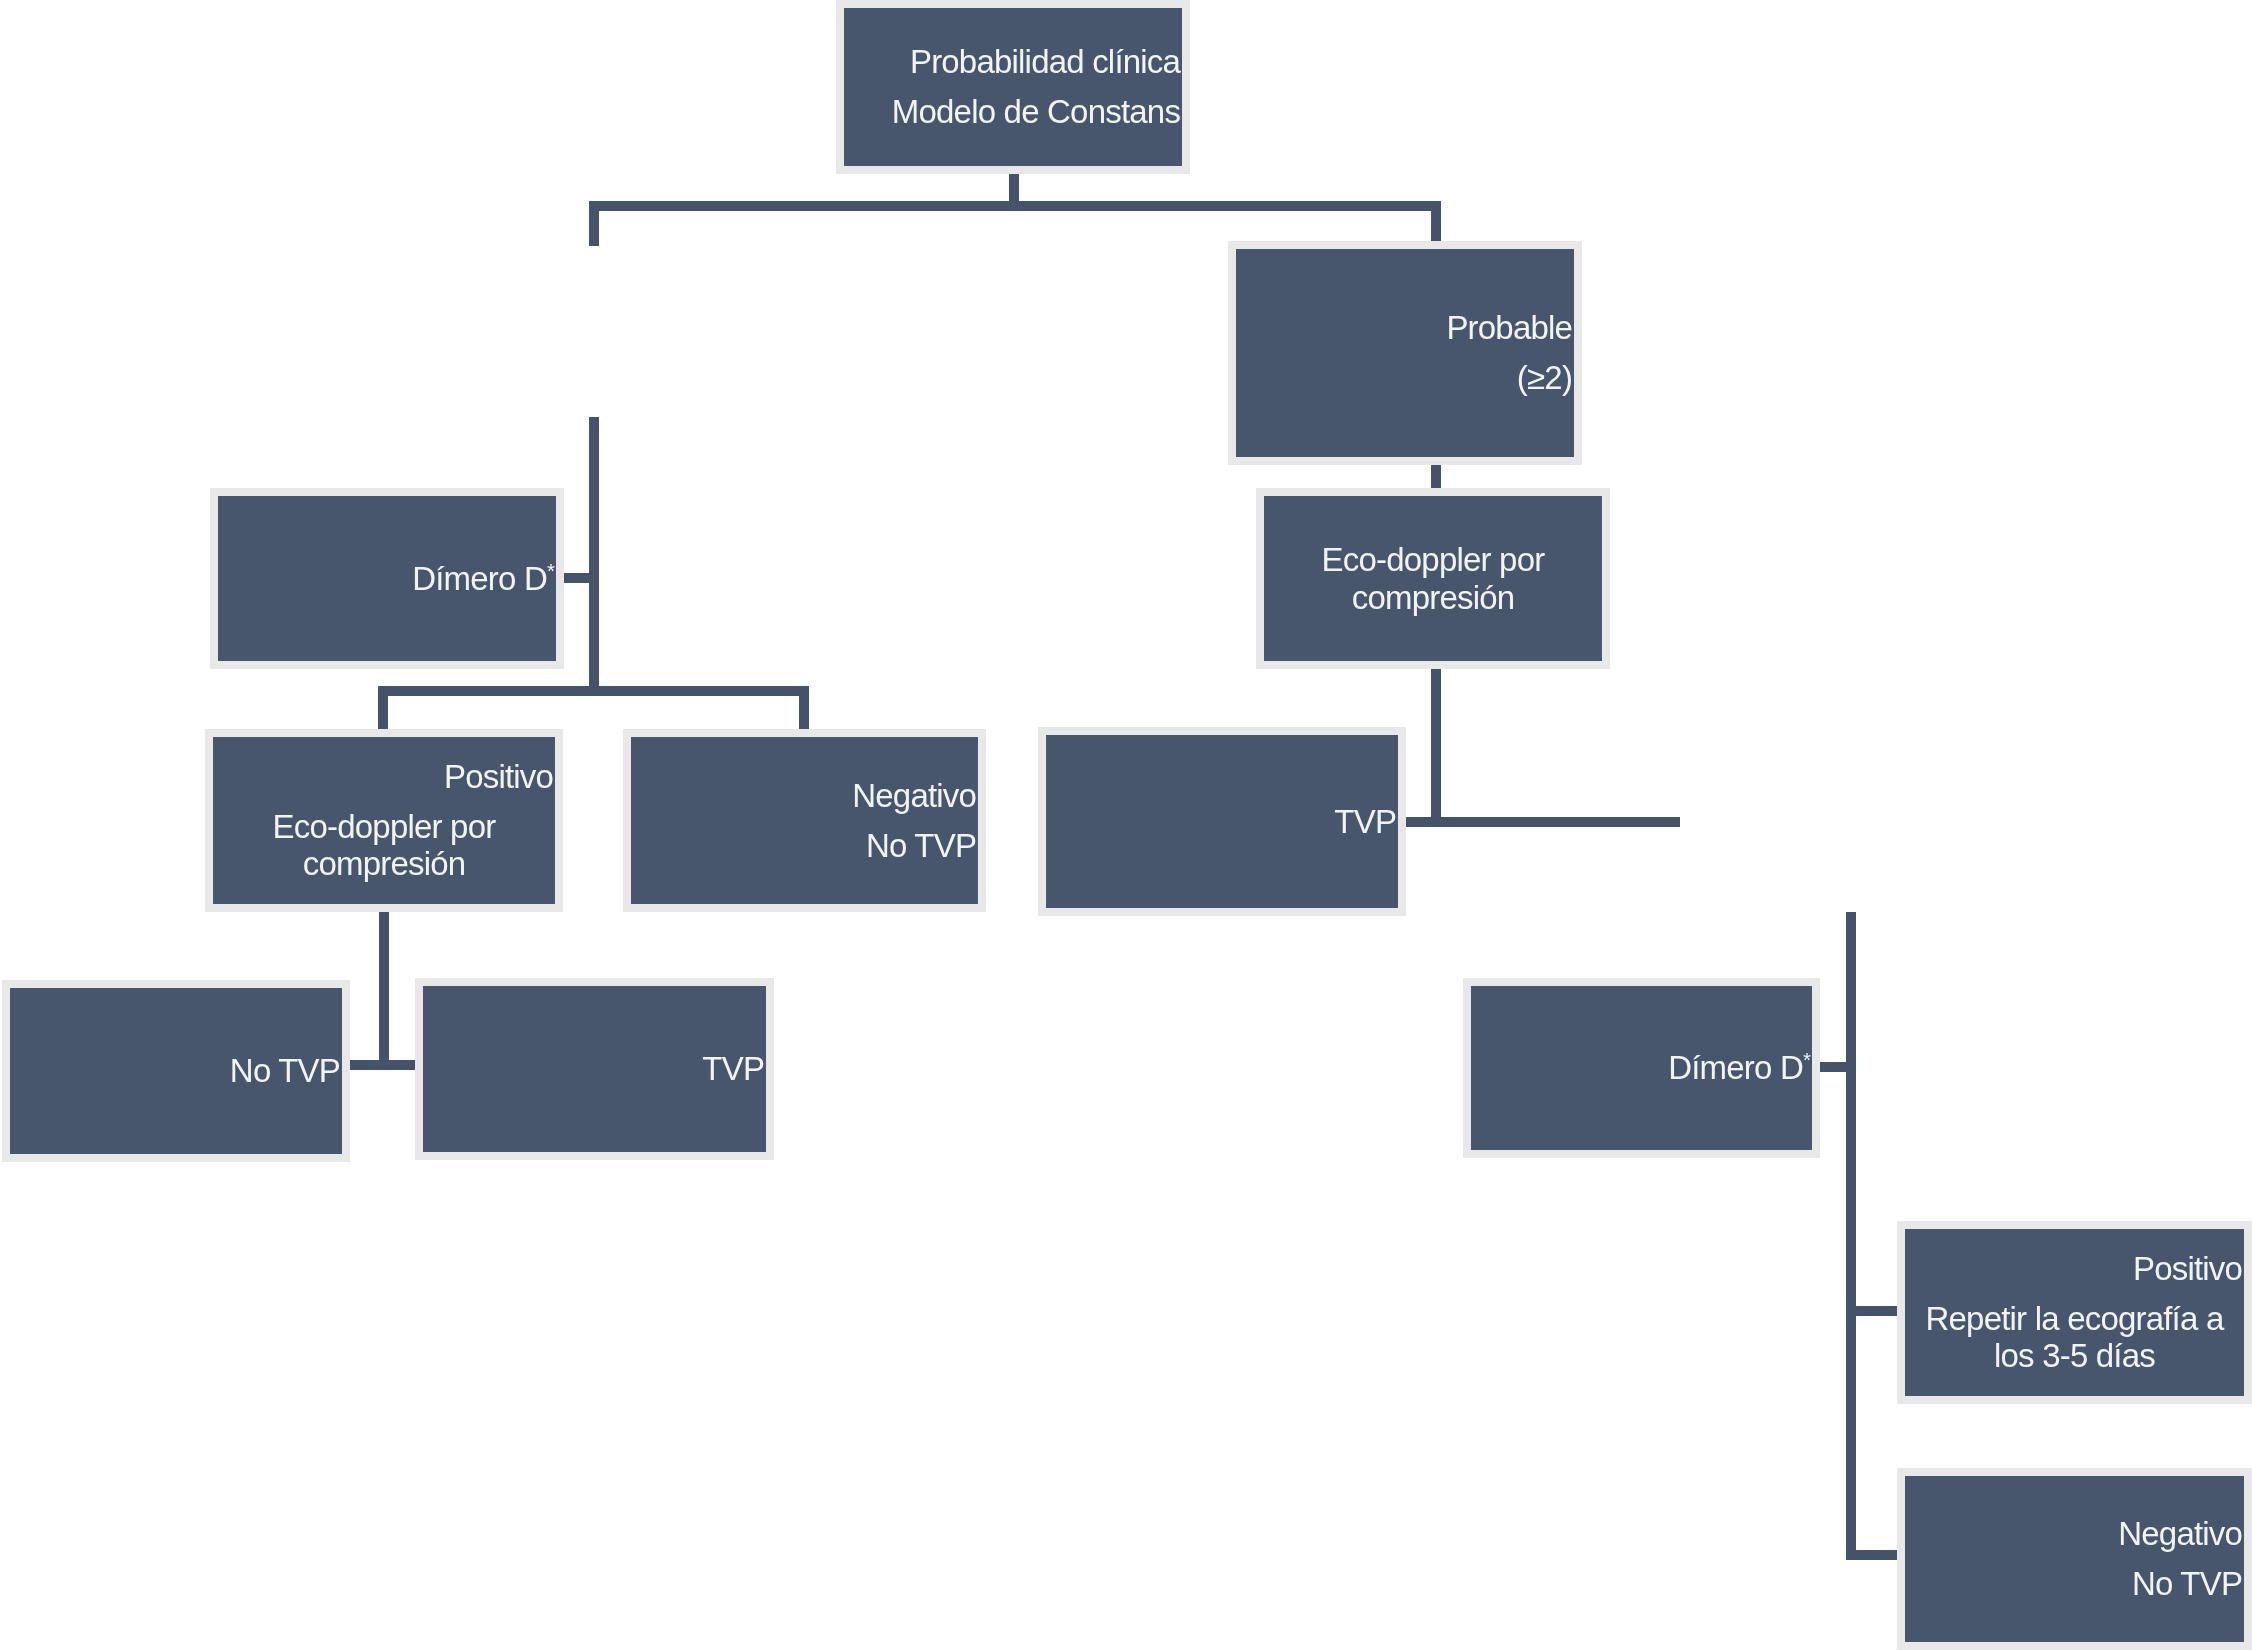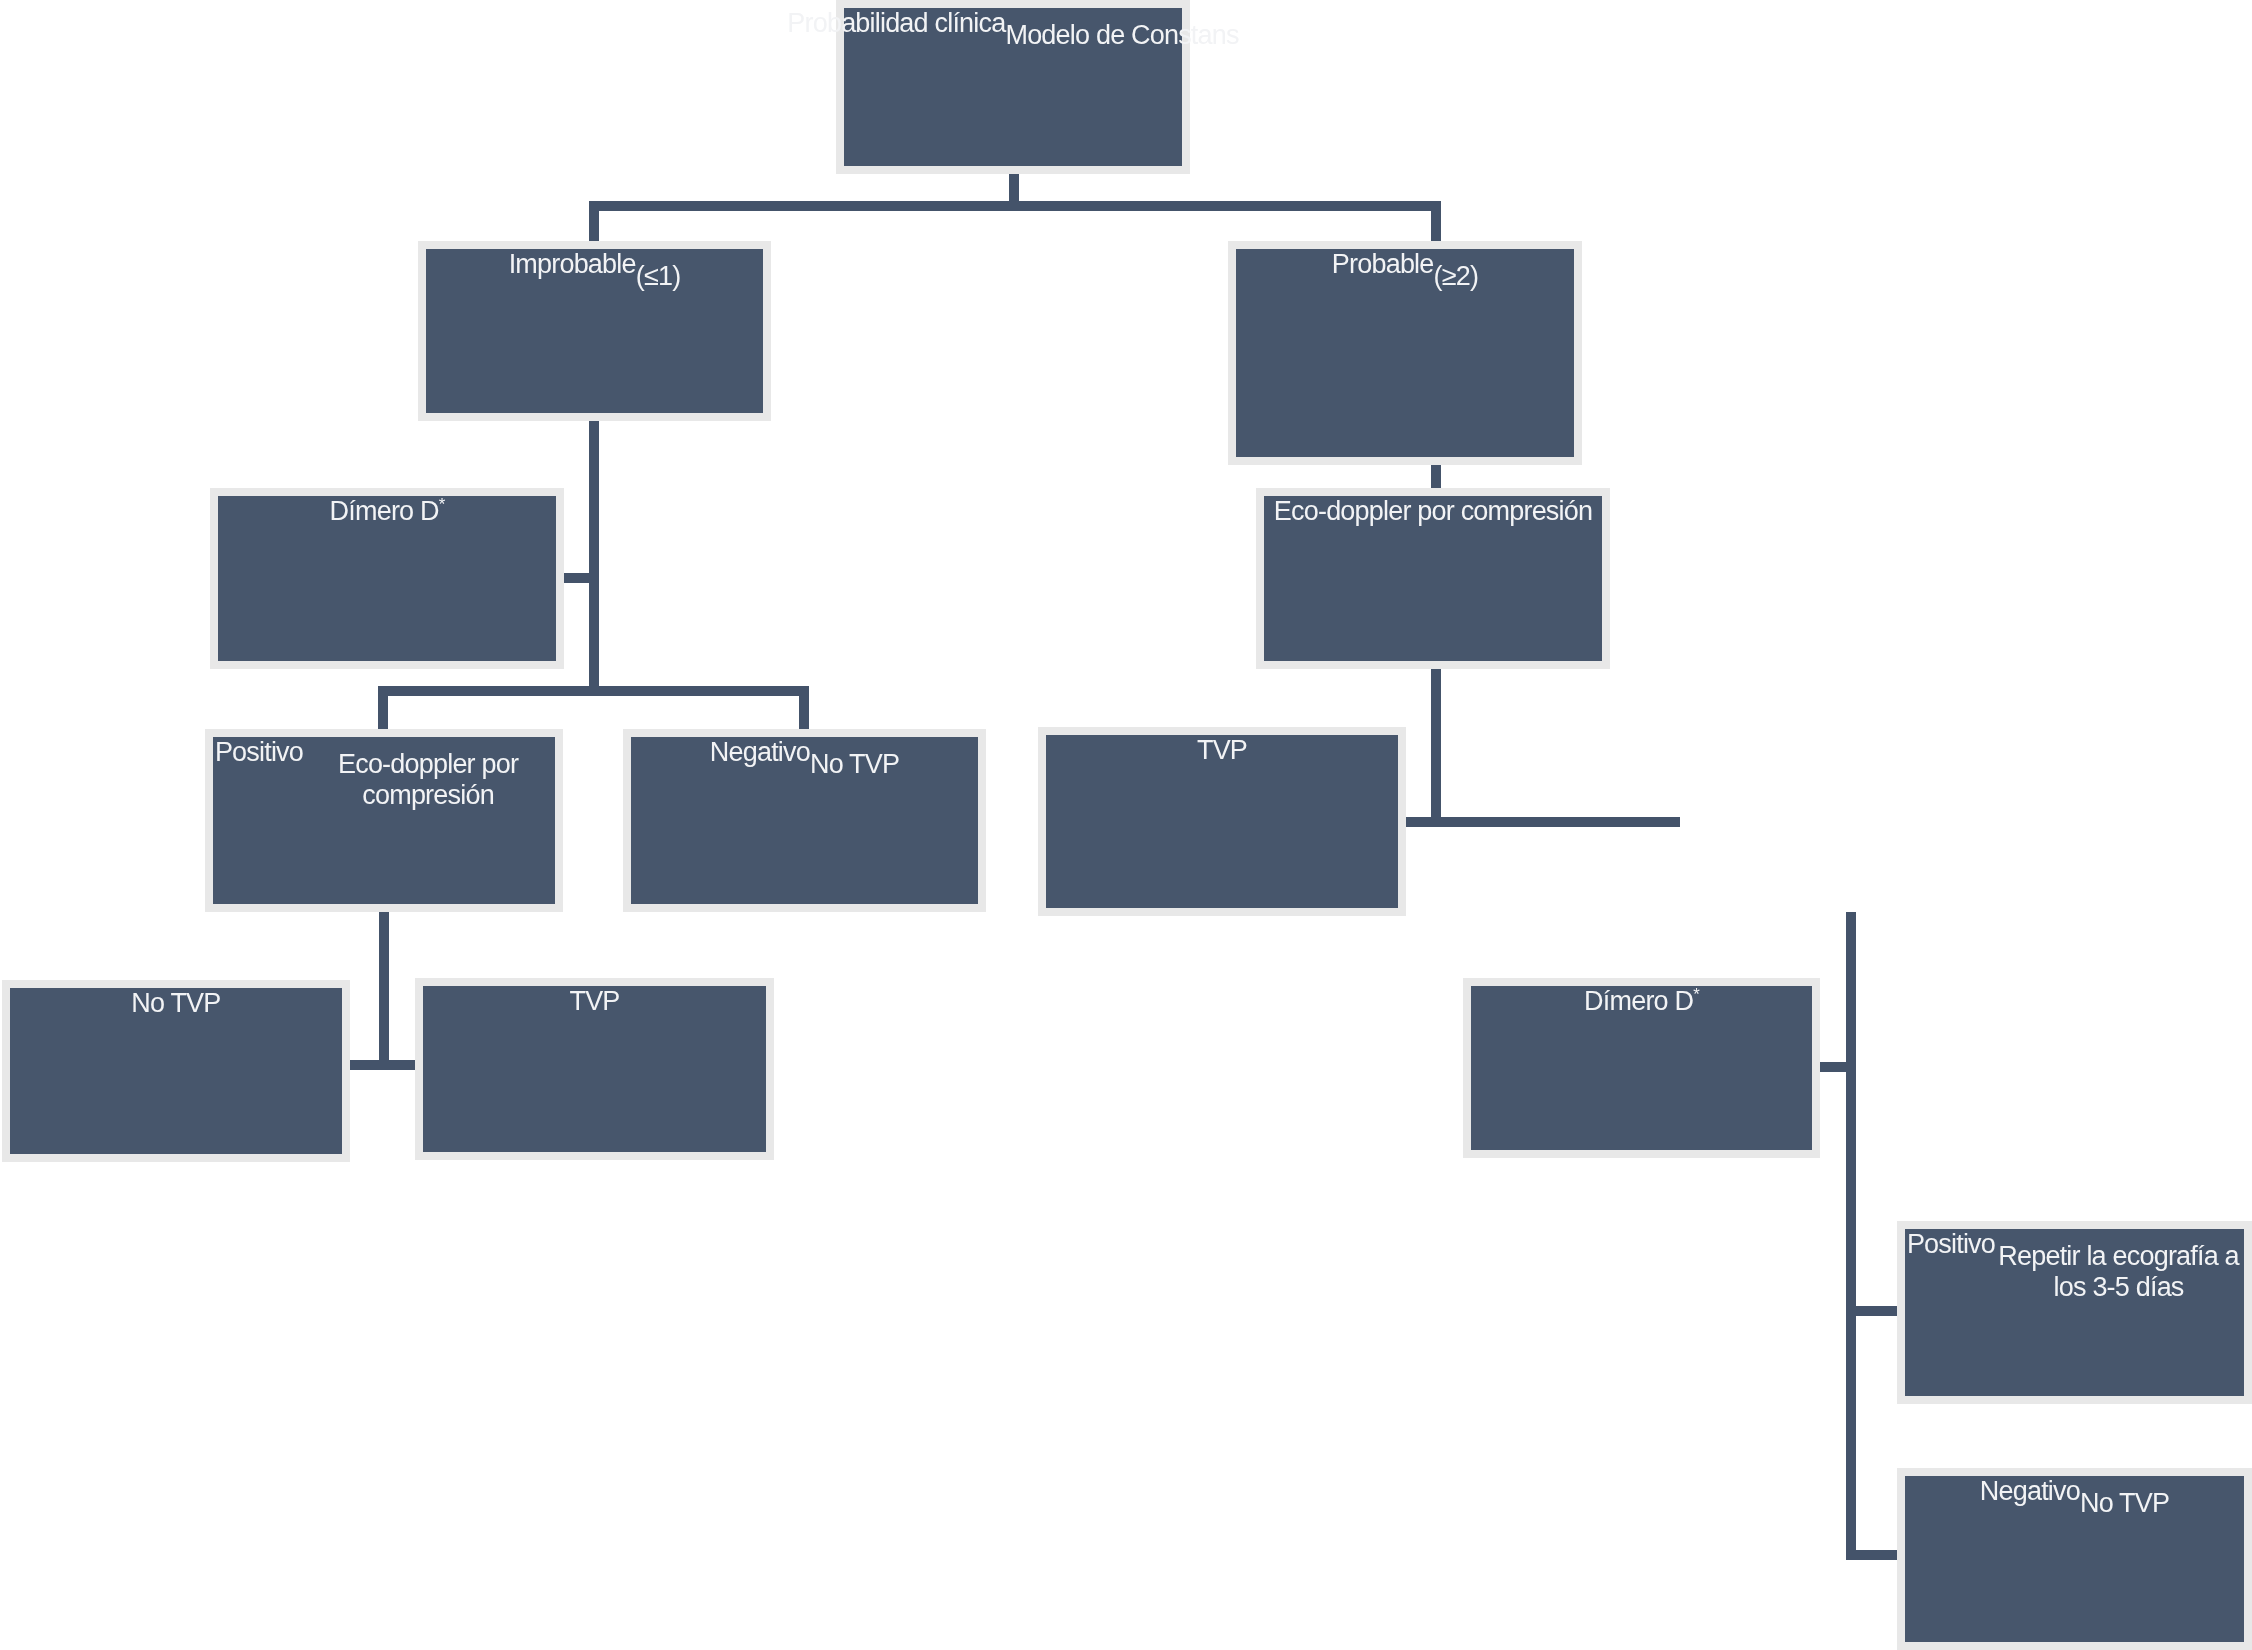--- a/index.html
+++ b/index.html
@@ -8,23 +8,23 @@
     width:2253px;height:1650px;
     background:var(--bg,#ffffff);
     font-family:"Liberation Sans","DejaVu Sans",sans-serif;
     overflow:hidden;
   }
   .node{
     position:absolute;box-sizing:border-box;
     background:var(--fill,#47566c);
     border:8.7px solid var(--border,#e8e8e8);
     color:var(--text,#f2f3f5);
-    display:flex;flex-direction:row;align-items:flex-start;justify-content:center;
+    display:flex;flex-direction:column;align-items:flex-end;justify-content:center;
     text-align:center;
-    font-size:27px;letter-spacing:-0.8px;line-height:1.15;
+    font-size:33px;letter-spacing:-0.8px;line-height:1.15;
     padding:0 1.9px;
   }
   .node .para + .para{margin-top:12px;}
   .nw{white-space:nowrap;}
   sup.ast{font-size:62%;line-height:0;}
   .edge{position:absolute;background:var(--line,#44536a);}
 </style>
 </head>
 <body>
 
@@ -47,24 +47,20 @@
   <div class="edge" style="left:1846px;top:912px;width:9.7px;height:647px;"></div>
   <div class="edge" style="left:1815px;top:1062px;width:41px;height:9.7px;"></div>
   <div class="edge" style="left:1846px;top:1306px;width:56px;height:9.7px;"></div>
   <div class="edge" style="left:1846px;top:1550px;width:56px;height:9.7px;"></div>
 
   <div class="node" style="left:836px;top:0px;width:354px;height:174px;">
     <div class="para nw"><span>Probabilidad clínica</span></div>
     <div class="para nw"><span>Modelo de Constans</span></div>
   </div>
 
-  <div class="node" style="left:418px;top:241px;width:353px;height:180px;">
-    <div class="para nw"><span>Improbable</span></div>
-    <div class="para nw"><span>(≤1)</span></div>
-  </div>
 
   <div class="node" style="left:1228px;top:241px;width:354px;height:224px;">
     <div class="para nw"><span>Probable</span></div>
     <div class="para nw"><span>(≥2)</span></div>
   </div>
 
   <div class="node" style="left:210px;top:488px;width:354px;height:181px;">
     <div class="para nw"><span>Dímero D</span><sup class="ast">*</sup></div>
   </div>
 

